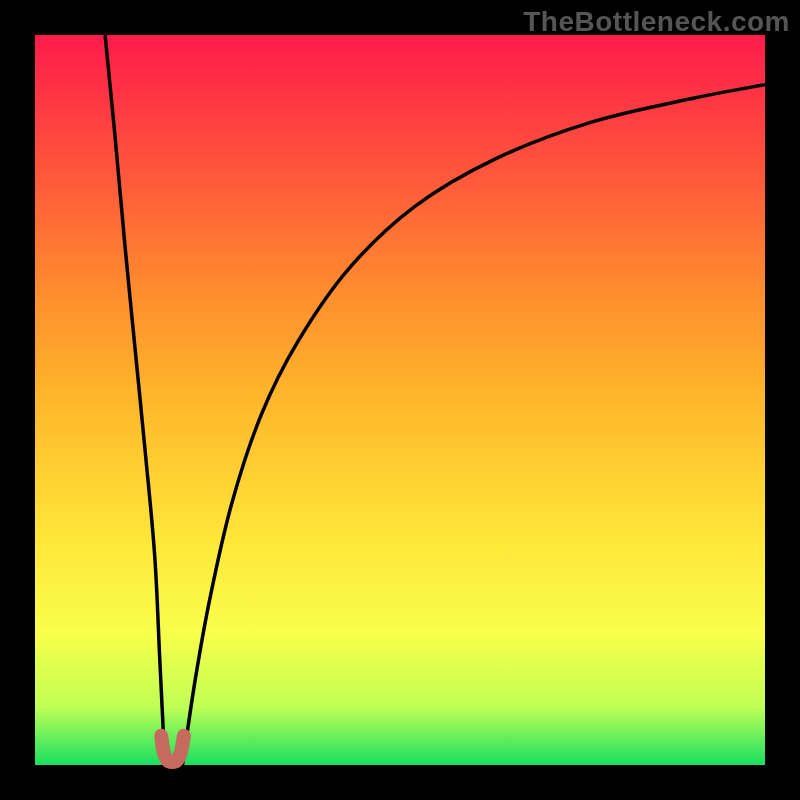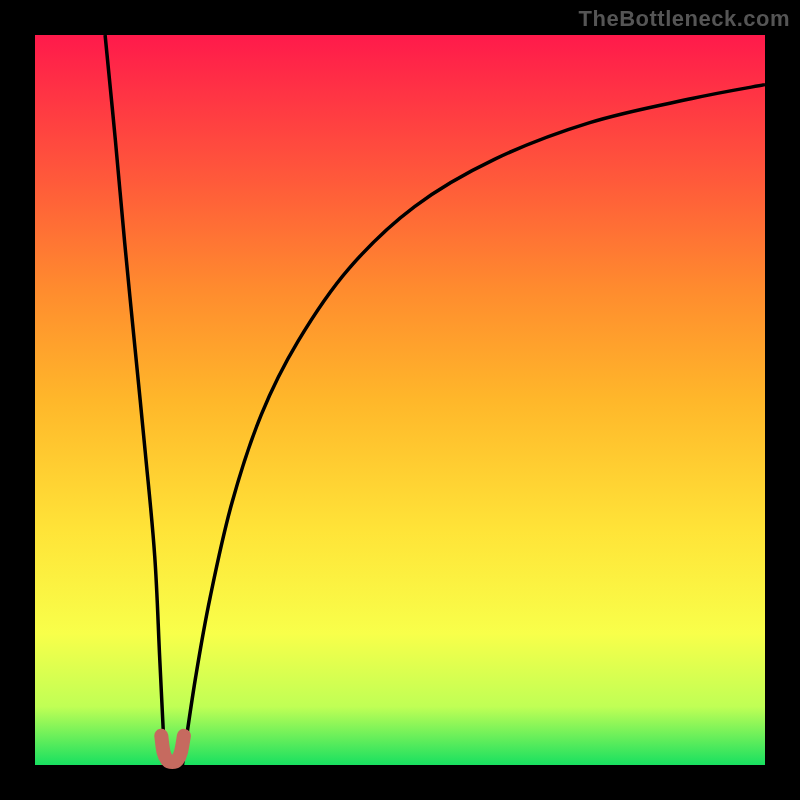--- a/index.html
+++ b/index.html
@@ -25,21 +25,21 @@
     width: 730px;
     height: 730px;
     
   }
   .watermark {
     position: absolute;
     top: 6px;
     right: 10px;
     font-family: Arial, Helvetica, sans-serif;
     font-weight: 600;
-    font-size: 22px;
+    font-size: 28px;
     color: #555;
     letter-spacing: 0.5px;
   }
   svg.curves {
     position: absolute;
     left: 0;
     top: 0;
     width: 730px;
     height: 730px;
     overflow: visible;

